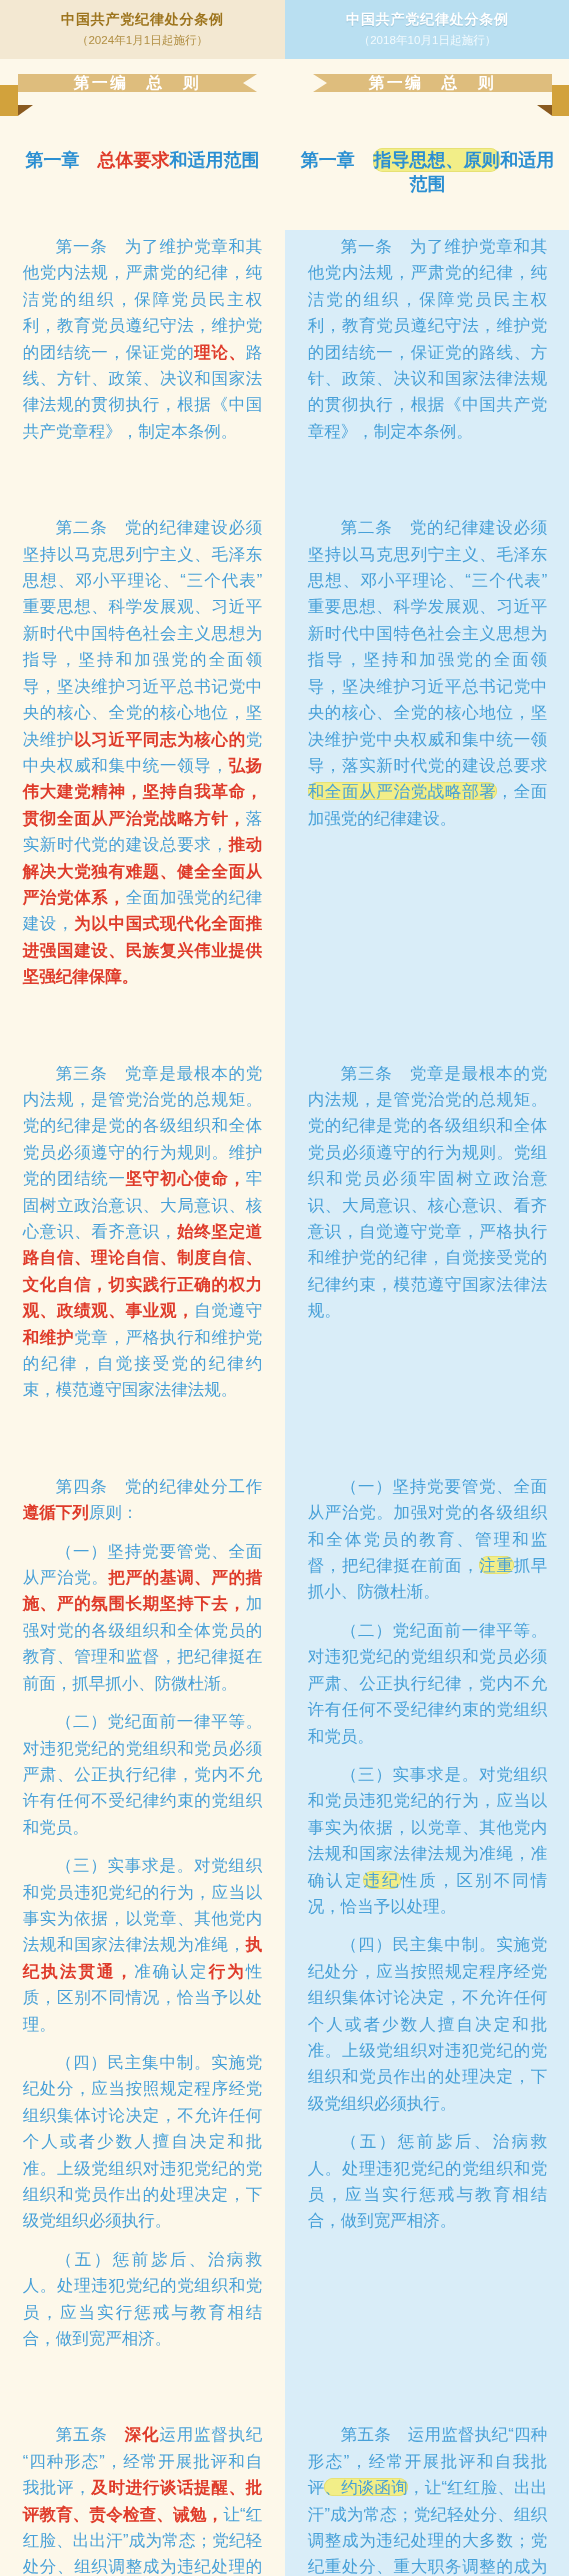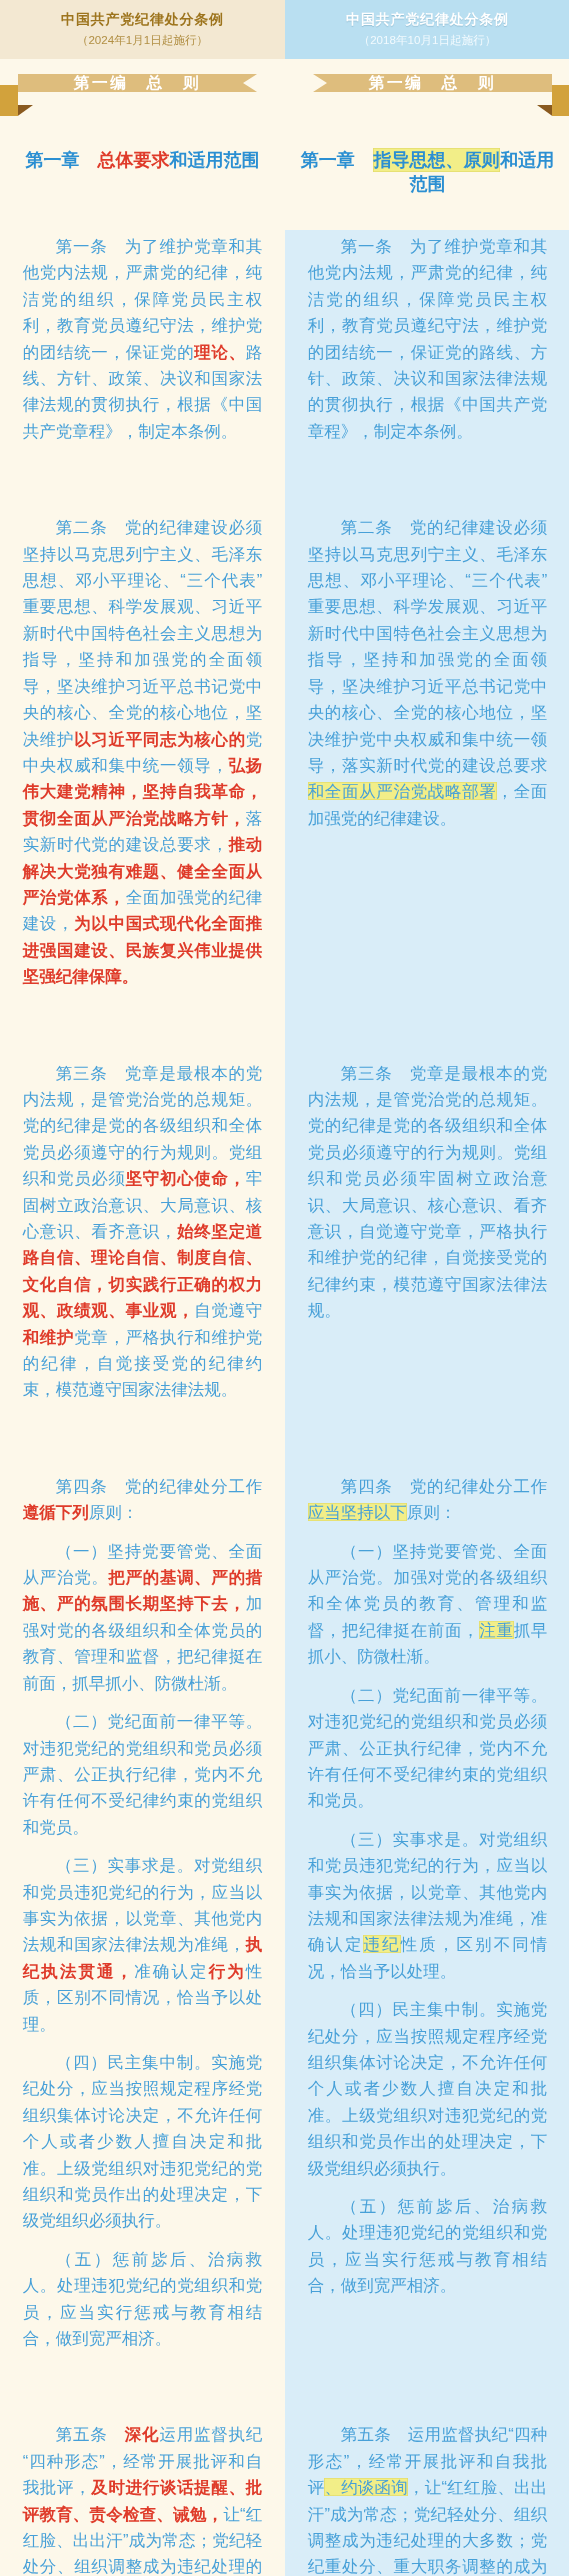--- a/index.html
+++ b/index.html
@@ -60,21 +60,21 @@
   .ribbon-cell.r .ribbon-fold{right:18px;clip-path:polygon(0 0,100% 0,100% 100%);}
 
   .chapter-cell{padding:35px 8.3px 0 8.3px;text-align:center;font-size:18px;font-weight:bold;color:#2b8fd2;}
 
   .art-cell{padding:46px 10.7px 0 10.7px;font-size:16.5px;line-height:26.4px;color:#47a0d8;}
   .art-cell.first{padding-top:25px;}
   .art-cell.last{padding-bottom:38px;}
   .para{margin:12px;text-indent:2em;text-align:justify;text-justify:inter-ideograph;word-break:break-all;}
 
   .seg-red{color:#df3b2a;font-weight:bold;}
-  .seg-hl{background:#f2ee88;box-shadow:0 0 0 0.8px #e3dd6d inset;border-radius:0;}
+  .seg-hl{background:#f2ee88;box-shadow:0 0 0 0.8px #e3dd6d inset;border-radius:10px;}
   .chapter-cell .seg-hl{padding:1.7px 0.8px;}
 </style>
 </head>
 <body>
 
 <div class="page">
 
 
   <div class="bg-strip l"></div>
   <div class="bg-strip r"></div>
@@ -112,36 +112,35 @@
       </div>
 
     <div class="cell art-cell l">
         <p class="para"><span>第二条　党的纪律建设必须坚持以马克思列宁主义、毛泽东思想、邓小平理论、“三个代表”重要思想、科学发展观、习近平新时代中国特色社会主义思想为指导，坚持和加强党的全面领导，坚决维护习近平总书记党中央的核心、全党的核心地位，坚决维护</span><span class="seg-red">以习近平同志为核心的</span><span>党中央权威和集中统一领导，</span><span class="seg-red">弘扬伟大建党精神，坚持自我革命，贯彻全面从严治党战略方针，</span><span>落实新时代党的建设总要求，</span><span class="seg-red">推动解决大党独有难题、健全全面从严治党体系，</span><span>全面加强党的纪律建设，</span><span class="seg-red">为以中国式现代化全面推进强国建设、民族复兴伟业提供坚强纪律保障。</span></p>
       </div>
     <div class="cell art-cell r">
         <p class="para"><span>第二条　党的纪律建设必须坚持以马克思列宁主义、毛泽东思想、邓小平理论、“三个代表”重要思想、科学发展观、习近平新时代中国特色社会主义思想为指导，坚持和加强党的全面领导，坚决维护习近平总书记党中央的核心、全党的核心地位，坚决维护党中央权威和集中统一领导，落实新时代党的建设总要求</span><span class="seg-hl">和全面从严治党战略部署</span><span>，全面加强党的纪律建设。</span></p>
       </div>
 
     <div class="cell art-cell l">
-        <p class="para"><span>第三条　党章是最根本的党内法规，是管党治党的总规矩。党的纪律是党的各级组织和全体党员必须遵守的行为规则。党组织和党员必须</span><span class="seg-red">坚守初心使命，</span><span>牢固树立政治意识、大局意识、核心意识、看齐意识，</span><span class="seg-red">始终坚定道路自信、理论自信、制度自信、文化自信，切实践行正确的权力观、政绩观、事业观，</span><span>自觉遵守</span><span class="seg-red">和维护</span><span>党章，严格执行和维护党的纪律，自觉接受党的纪律约束，模范遵守国家法律法规。</span></p>
+        <p class="para"><span>第三条　党章是最根本的党内法规，是管党治党的总规矩。党的纪律是党的各级组织和全体党员必须遵守的行为规则。维护党的团结统一</span><span class="seg-red">坚守初心使命，</span><span>牢固树立政治意识、大局意识、核心意识、看齐意识，</span><span class="seg-red">始终坚定道路自信、理论自信、制度自信、文化自信，切实践行正确的权力观、政绩观、事业观，</span><span>自觉遵守</span><span class="seg-red">和维护</span><span>党章，严格执行和维护党的纪律，自觉接受党的纪律约束，模范遵守国家法律法规。</span></p>
       </div>
     <div class="cell art-cell r">
         <p class="para"><span>第三条　党章是最根本的党内法规，是管党治党的总规矩。党的纪律是党的各级组织和全体党员必须遵守的行为规则。党组织和党员必须牢固树立政治意识、大局意识、核心意识、看齐意识，自觉遵守党章，严格执行和维护党的纪律，自觉接受党的纪律约束，模范遵守国家法律法规。</span></p>
       </div>
 
     <div class="cell art-cell l">
         <p class="para"><span>第四条　党的纪律处分工作</span><span class="seg-red">遵循下列</span><span>原则：</span></p>
         <p class="para"><span>（一）坚持党要管党、全面从严治党。</span><span class="seg-red">把严的基调、严的措施、严的氛围长期坚持下去，</span><span>加强对党的各级组织和全体党员的教育、管理和监督，把纪律挺在前面，抓早抓小、防微杜渐。</span></p>
         <p class="para"><span>（二）党纪面前一律平等。对违犯党纪的党组织和党员必须严肃、公正执行纪律，党内不允许有任何不受纪律约束的党组织和党员。</span></p>
         <p class="para"><span>（三）实事求是。对党组织和党员违犯党纪的行为，应当以事实为依据，以党章、其他党内法规和国家法律法规为准绳，</span><span class="seg-red">执纪执法贯通，</span><span>准确认定</span><span class="seg-red">行为</span><span>性质，区别不同情况，恰当予以处理。</span></p>
         <p class="para"><span>（四）民主集中制。实施党纪处分，应当按照规定程序经党组织集体讨论决定，不允许任何个人或者少数人擅自决定和批准。上级党组织对违犯党纪的党组织和党员作出的处理决定，下级党组织必须执行。</span></p>
         <p class="para"><span>（五）惩前毖后、治病救人。处理违犯党纪的党组织和党员，应当实行惩戒与教育相结合，做到宽严相济。</span></p>
       </div>
     <div class="cell art-cell r">
-        <p class="para"><span>第四条　党的纪律处分工作</span><span class="seg-hl">应当坚持以下</span><span>原则：</span></p>
         <p class="para"><span>（一）坚持党要管党、全面从严治党。加强对党的各级组织和全体党员的教育、管理和监督，把纪律挺在前面，</span><span class="seg-hl">注重</span><span>抓早抓小、防微杜渐。</span></p>
         <p class="para"><span>（二）党纪面前一律平等。对违犯党纪的党组织和党员必须严肃、公正执行纪律，党内不允许有任何不受纪律约束的党组织和党员。</span></p>
         <p class="para"><span>（三）实事求是。对党组织和党员违犯党纪的行为，应当以事实为依据，以党章、其他党内法规和国家法律法规为准绳，准确认定</span><span class="seg-hl">违纪</span><span>性质，区别不同情况，恰当予以处理。</span></p>
         <p class="para"><span>（四）民主集中制。实施党纪处分，应当按照规定程序经党组织集体讨论决定，不允许任何个人或者少数人擅自决定和批准。上级党组织对违犯党纪的党组织和党员作出的处理决定，下级党组织必须执行。</span></p>
         <p class="para"><span>（五）惩前毖后、治病救人。处理违犯党纪的党组织和党员，应当实行惩戒与教育相结合，做到宽严相济。</span></p>
       </div>
 
     <div class="cell art-cell last l">
         <p class="para"><span>第五条　</span><span class="seg-red">深化</span><span>运用监督执纪“四种形态”，经常开展批评和自我批评，</span><span class="seg-red">及时进行谈话提醒、批评教育、责令检查、诫勉，</span><span>让“红红脸、出出汗”成为常态；党纪轻处分、组织调整成为违纪处理的大多数；党纪重处分、重大职务调整的成为少数；严重违纪涉嫌</span></p>
       </div>

